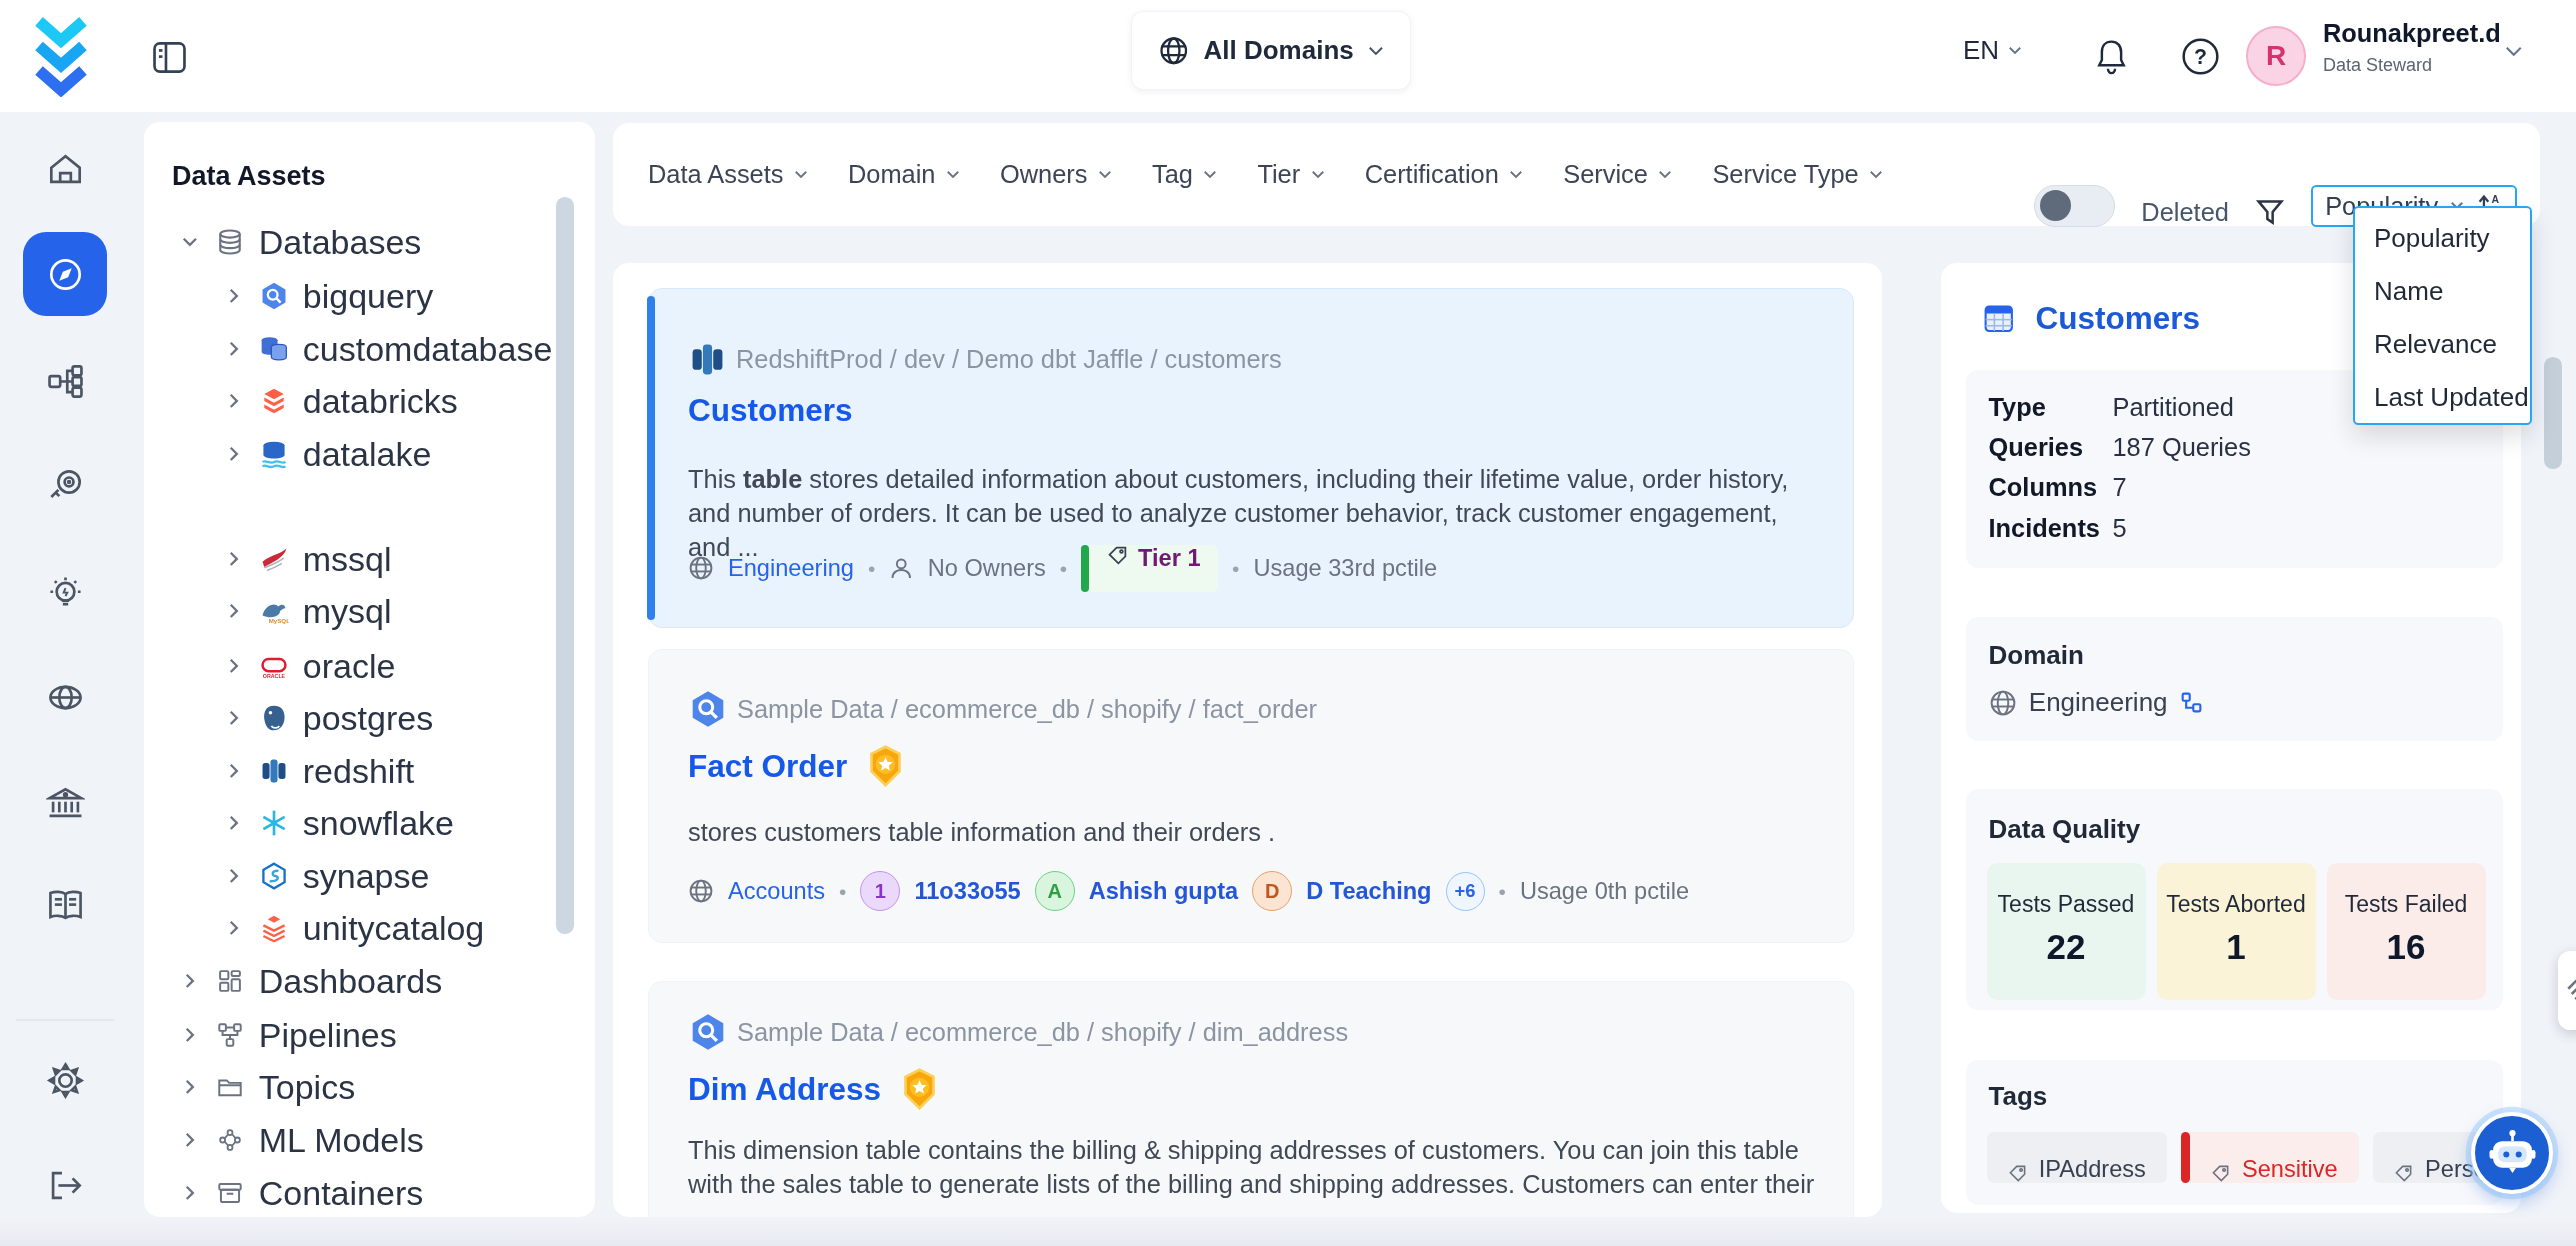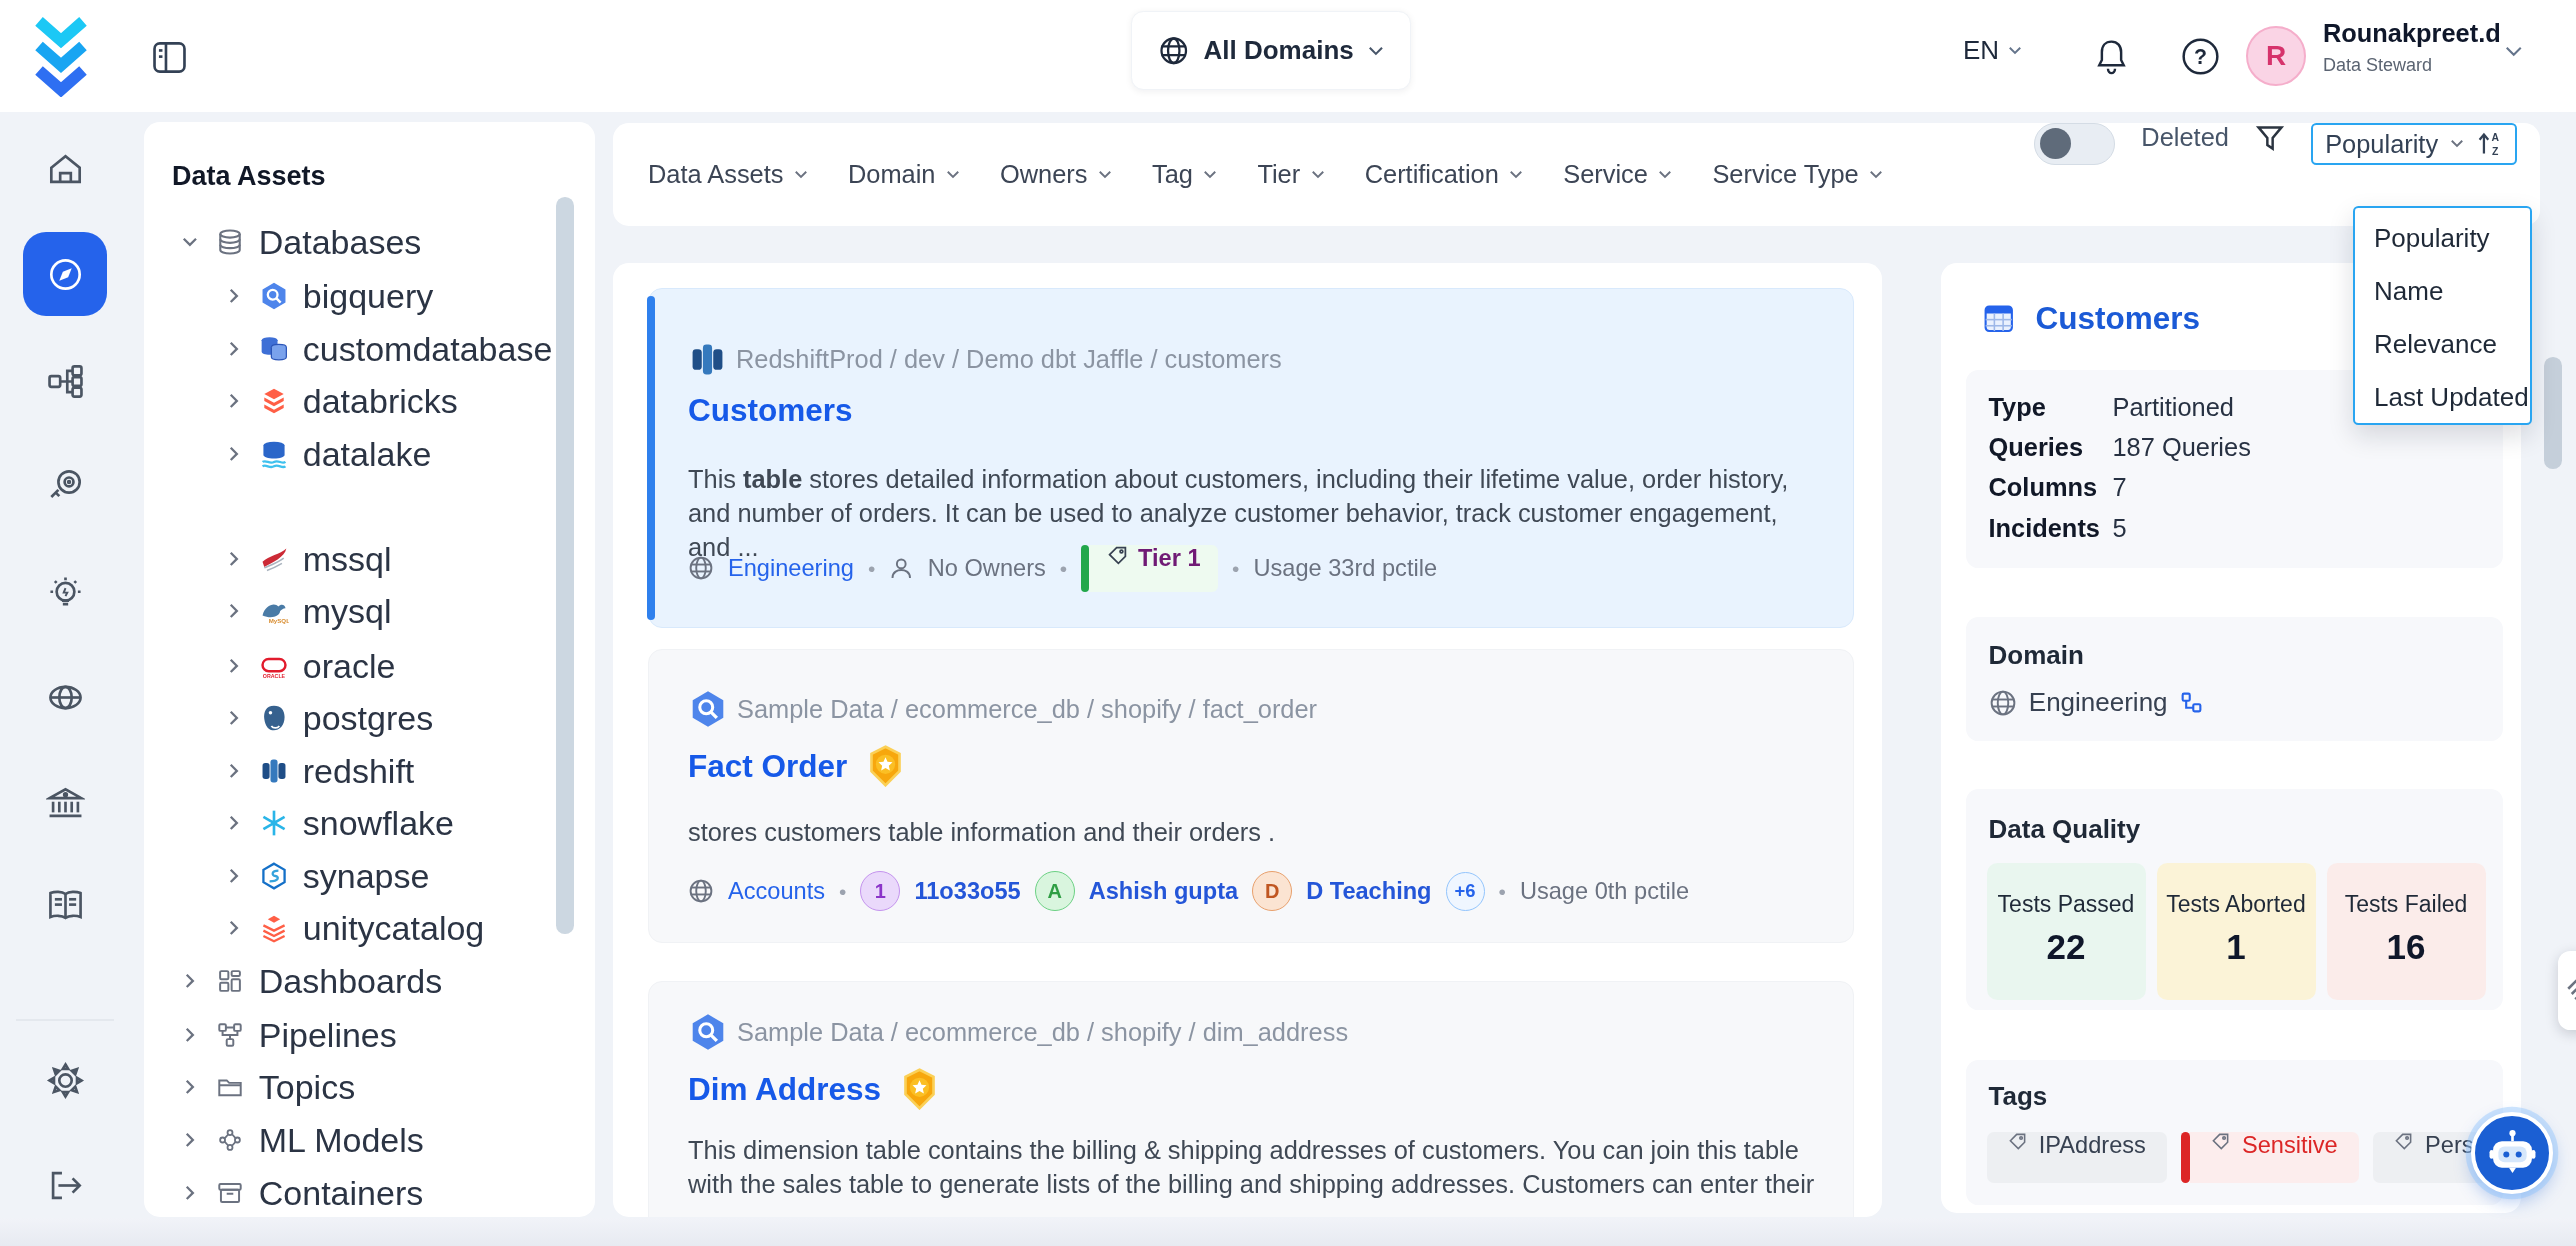--- a/index.html
+++ b/index.html
@@ -35,21 +35,21 @@
 .trow{position:absolute;left:0;right:40px;height:42px;display:flex;align-items:center;cursor:pointer}
 .trow .chev{width:26px;display:flex;justify-content:center;color:#6b7280;flex:0 0 auto}
 .trow.d0 .chev{margin-left:33px}
 .trow.d1 .chev{margin-left:77px}
 .trow .ticon{width:33px;height:33px;margin:0 12.3px 0 10.5px;display:flex;align-items:center;justify-content:center;flex:0 0 auto}
 .trow .tlabel{font-size:34px;color:#2b3444;white-space:nowrap}
 #tree-scrollbar{position:absolute;left:412px;top:75px;width:17.5px;height:737px;border-radius:8.8px;background:#ccd7e1;cursor:pointer}
 
 #filterbar{position:absolute;left:613px;top:123px;width:1927px;height:103px;background:#ffffff;border-radius:15.8px;display:flex;align-items:center;padding:0 35px}
 .fchip{display:flex;align-items:center;gap:10.5px;font-size:25.4px;color:#3c4555;margin-right:40px;cursor:pointer;white-space:nowrap}
-#filter-right{position:absolute;right:23px;top:0;height:104px;display:flex;align-items:flex-start;gap:26px}
+#filter-right{position:absolute;right:23px;top:0;height:104px;display:flex;align-items:flex-end;gap:26px}
 #deleted-toggle{width:81px;height:42px;border-radius:21px;background:#e8edf3;border:1.8px solid #d4dce5;position:relative;cursor:pointer;flex:0 0 auto}
 #deleted-knob{position:absolute;left:4.4px;top:3.5px;width:31.5px;height:31.5px;border-radius:50%;background:#5f6b7a}
 #deleted-label{font-size:25.4px;color:#475569}
 #funnel{cursor:pointer}
 #sort-button{height:42px;border:2.6px solid #29a5f1;border-radius:5.3px;background:#ffffff;display:flex;align-items:center;gap:12.3px;padding:0 12.3px;cursor:pointer;z-index:55}
 #sort-button .sel{font-size:25.4px;color:#334155}
 
 #sort-menu{position:absolute;left:2353px;top:206px;width:179px;height:219px;background:#ffffff;border:2.6px solid #29a5f1;border-radius:5.3px;box-shadow:0 10.5px 26px rgba(15,23,42,.14);z-index:60;padding-top:4.4px}
 .sort-item{height:53px;display:flex;align-items:center;padding-left:19px;font-size:26px;color:#1f2937;cursor:pointer;white-space:nowrap}
 
@@ -80,21 +80,21 @@
 #detail-head{position:absolute;left:42px;top:37px;display:flex;align-items:center;gap:21px}
 #detail-title{font-size:31.5px;font-weight:bold;color:#1b5ad6;cursor:pointer}
 .dcard{position:absolute;left:24.5px;width:537px;background:#f7f8fb;border-radius:12.3px}
 .dcard-title{position:absolute;left:23px;font-size:26px;font-weight:bold;color:#1f2937}
 .info-row{position:absolute;left:23px;right:23px;display:flex;font-size:25.4px}
 .info-label{width:124px;font-weight:bold;color:#111827;flex:0 0 auto}
 .info-value{color:#273142}
 .dq-tile{position:absolute;top:74px;width:159px;height:137px;border-radius:10.5px;text-align:center}
 .dq-label{margin-top:28px;font-size:23px;color:#1f2937}
 .dq-value{margin-top:8.8px;font-size:35px;font-weight:bold;color:#0f172a}
-.tag-chip{height:51px;background:#edeff2;border-radius:7px;display:flex;align-items:flex-start;gap:12.3px;padding:0 21px;font-size:23.6px;color:#374151;font-weight:500;cursor:pointer}
+.tag-chip{height:51px;background:#edeff2;border-radius:7px;display:flex;align-items:flex-end;gap:12.3px;padding:0 21px;font-size:23.6px;color:#374151;font-weight:500;cursor:pointer}
 .tag-chip.sensitive{background:#fceded;color:#dc2626;border-radius:0 7px 7px 0}
 .tag-wrap{display:flex;align-items:center}
 .tag-red-bar{width:8.8px;height:51px;border-radius:5.3px;background:#dc2626}
 
 #page-scrollbar{position:absolute;left:2544px;top:357px;width:17.5px;height:112px;border-radius:8.8px;background:#c5cfda;cursor:pointer;z-index:30}
 #side-handle{position:absolute;left:2558px;top:951px;width:40px;height:79px;background:#ffffff;border-radius:12.3px;box-shadow:0 3.5px 12.3px rgba(15,23,42,.18);z-index:30;cursor:pointer;display:flex;align-items:center;padding-left:5.3px;color:#6b7280}
 #bot-btn{position:absolute;left:2471px;top:1112px;width:82px;height:82px;border-radius:50%;background:#1b5fd3;border:4.4px solid #ffffff;box-shadow:0 0 0 5.3px rgba(147,197,253,.45),0 7px 17.5px rgba(27,95,211,.35);z-index:40;cursor:pointer;display:flex;align-items:center;justify-content:center}
 #bottom-band{position:absolute;left:0;bottom:0;width:2576px;height:28px;background:linear-gradient(#f1f3f8,#e7eaf1)}
 </style>
 </head>

